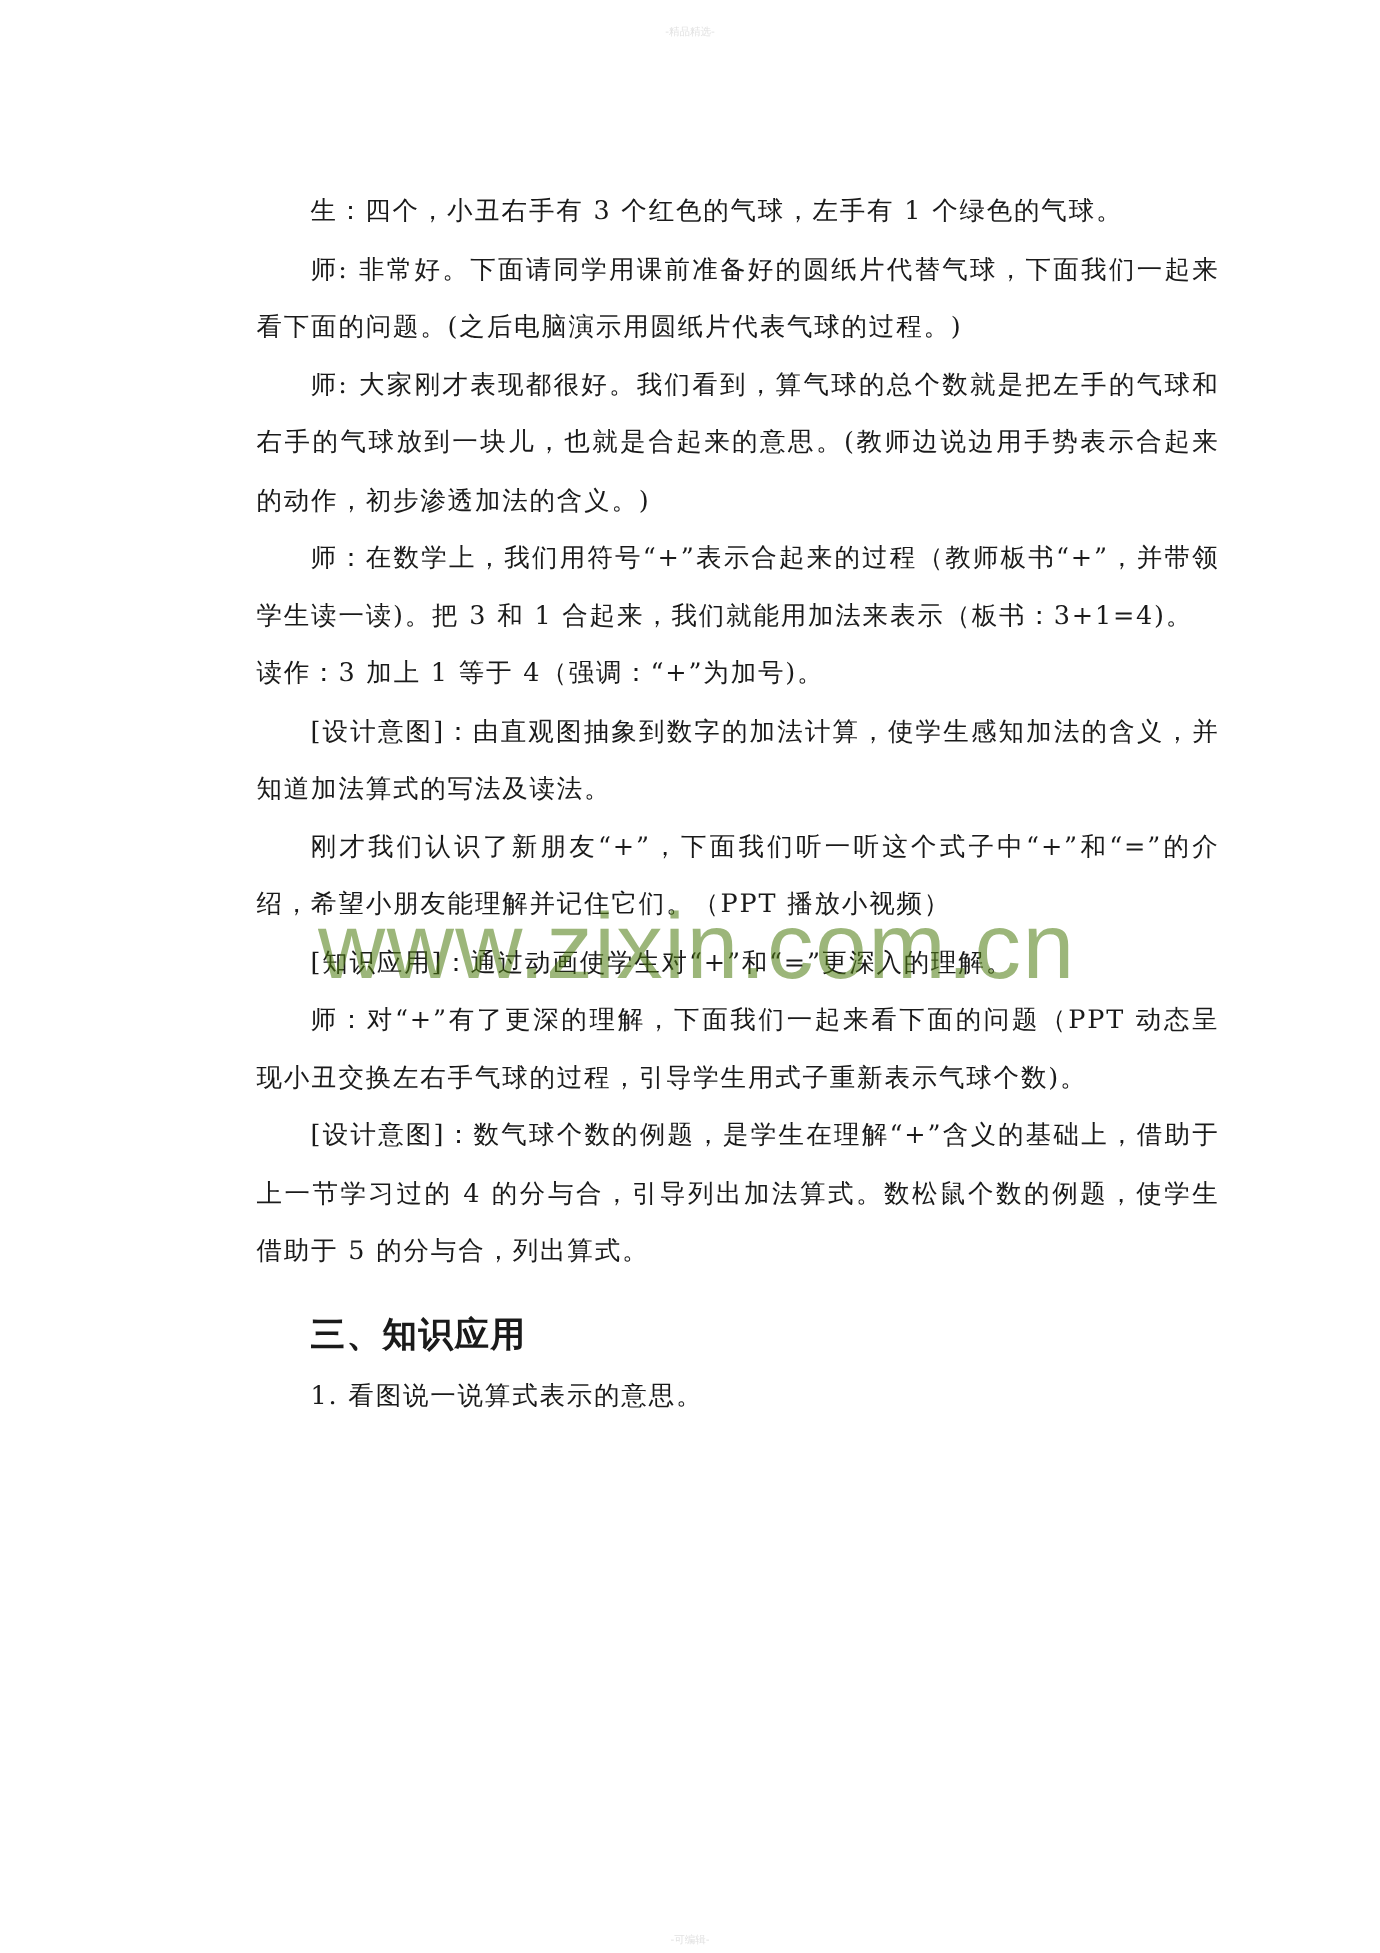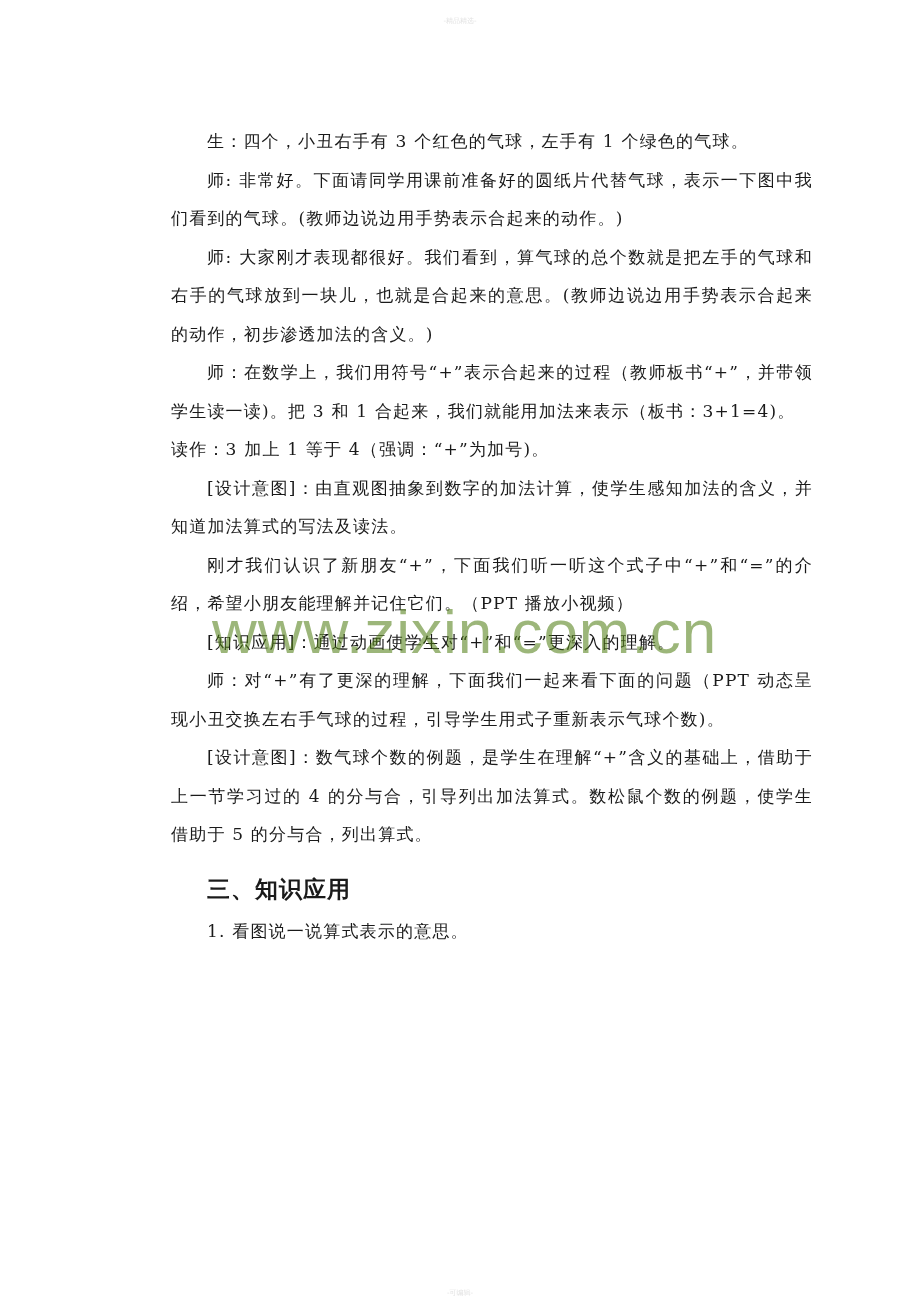--- a/index.html
+++ b/index.html
@@ -69,21 +69,21 @@
   </style>
 </head>
 <body>
 
 <div class="page">
 
   <div class="header-mark">-精品精选-</div>
 
   <div class="content">
     <p class="para">生：四个，小丑右手有 3 个红色的气球，左手有 1 个绿色的气球。</p>
-    <p class="para">师: 非常好。下面请同学用课前准备好的圆纸片代替气球，表示一下图中我们看到的气球。(教师边说边用手势表示合起来的动作。)</p>
+    <p class="para">师: 非常好。下面请同学用课前准备好的圆纸片代替气球，下面我们一起来看下面的问题。(之后电脑演示用圆纸片代表气球的过程。)</p>
     <p class="para">师: 大家刚才表现都很好。我们看到，算气球的总个数就是把左手的气球和右手的气球放到一块儿，也就是合起来的意思。(教师边说边用手势表示合起来的动作，初步渗透加法的含义。)</p>
     <p class="para" style="text-indent:36px;">师：在数学上，我们用符号“+”表示合起来的过程（教师板书“+”，并带领学生读一读)。把 3 和 1 合起来，我们就能用加法来表示（板书：3+1=4)。</p>
     <p class="para" style="text-indent:0;">读作：3 加上 1 等于 4（强调：“+”为加号)。</p>
     <p class="para">[设计意图]：由直观图抽象到数字的加法计算，使学生感知加法的含义，并知道加法算式的写法及读法。</p>
     <p class="para">刚才我们认识了新朋友“+”，下面我们听一听这个式子中“+”和“=”的介绍，希望小朋友能理解并记住它们。（PPT 播放小视频）</p>
     <p class="para">[知识应用]：通过动画使学生对“+”和“=”更深入的理解。</p>
     <p class="para">师：对“+”有了更深的理解，下面我们一起来看下面的问题（PPT 动态呈现小丑交换左右手气球的过程，引导学生用式子重新表示气球个数)。</p>
     <p class="para">[设计意图]：数气球个数的例题，是学生在理解“+”含义的基础上，借助于上一节学习过的 4 的分与合，引导列出加法算式。数松鼠个数的例题，使学生借助于 5 的分与合，列出算式。</p>
 
     <div class="heading">三、知识应用</div>

